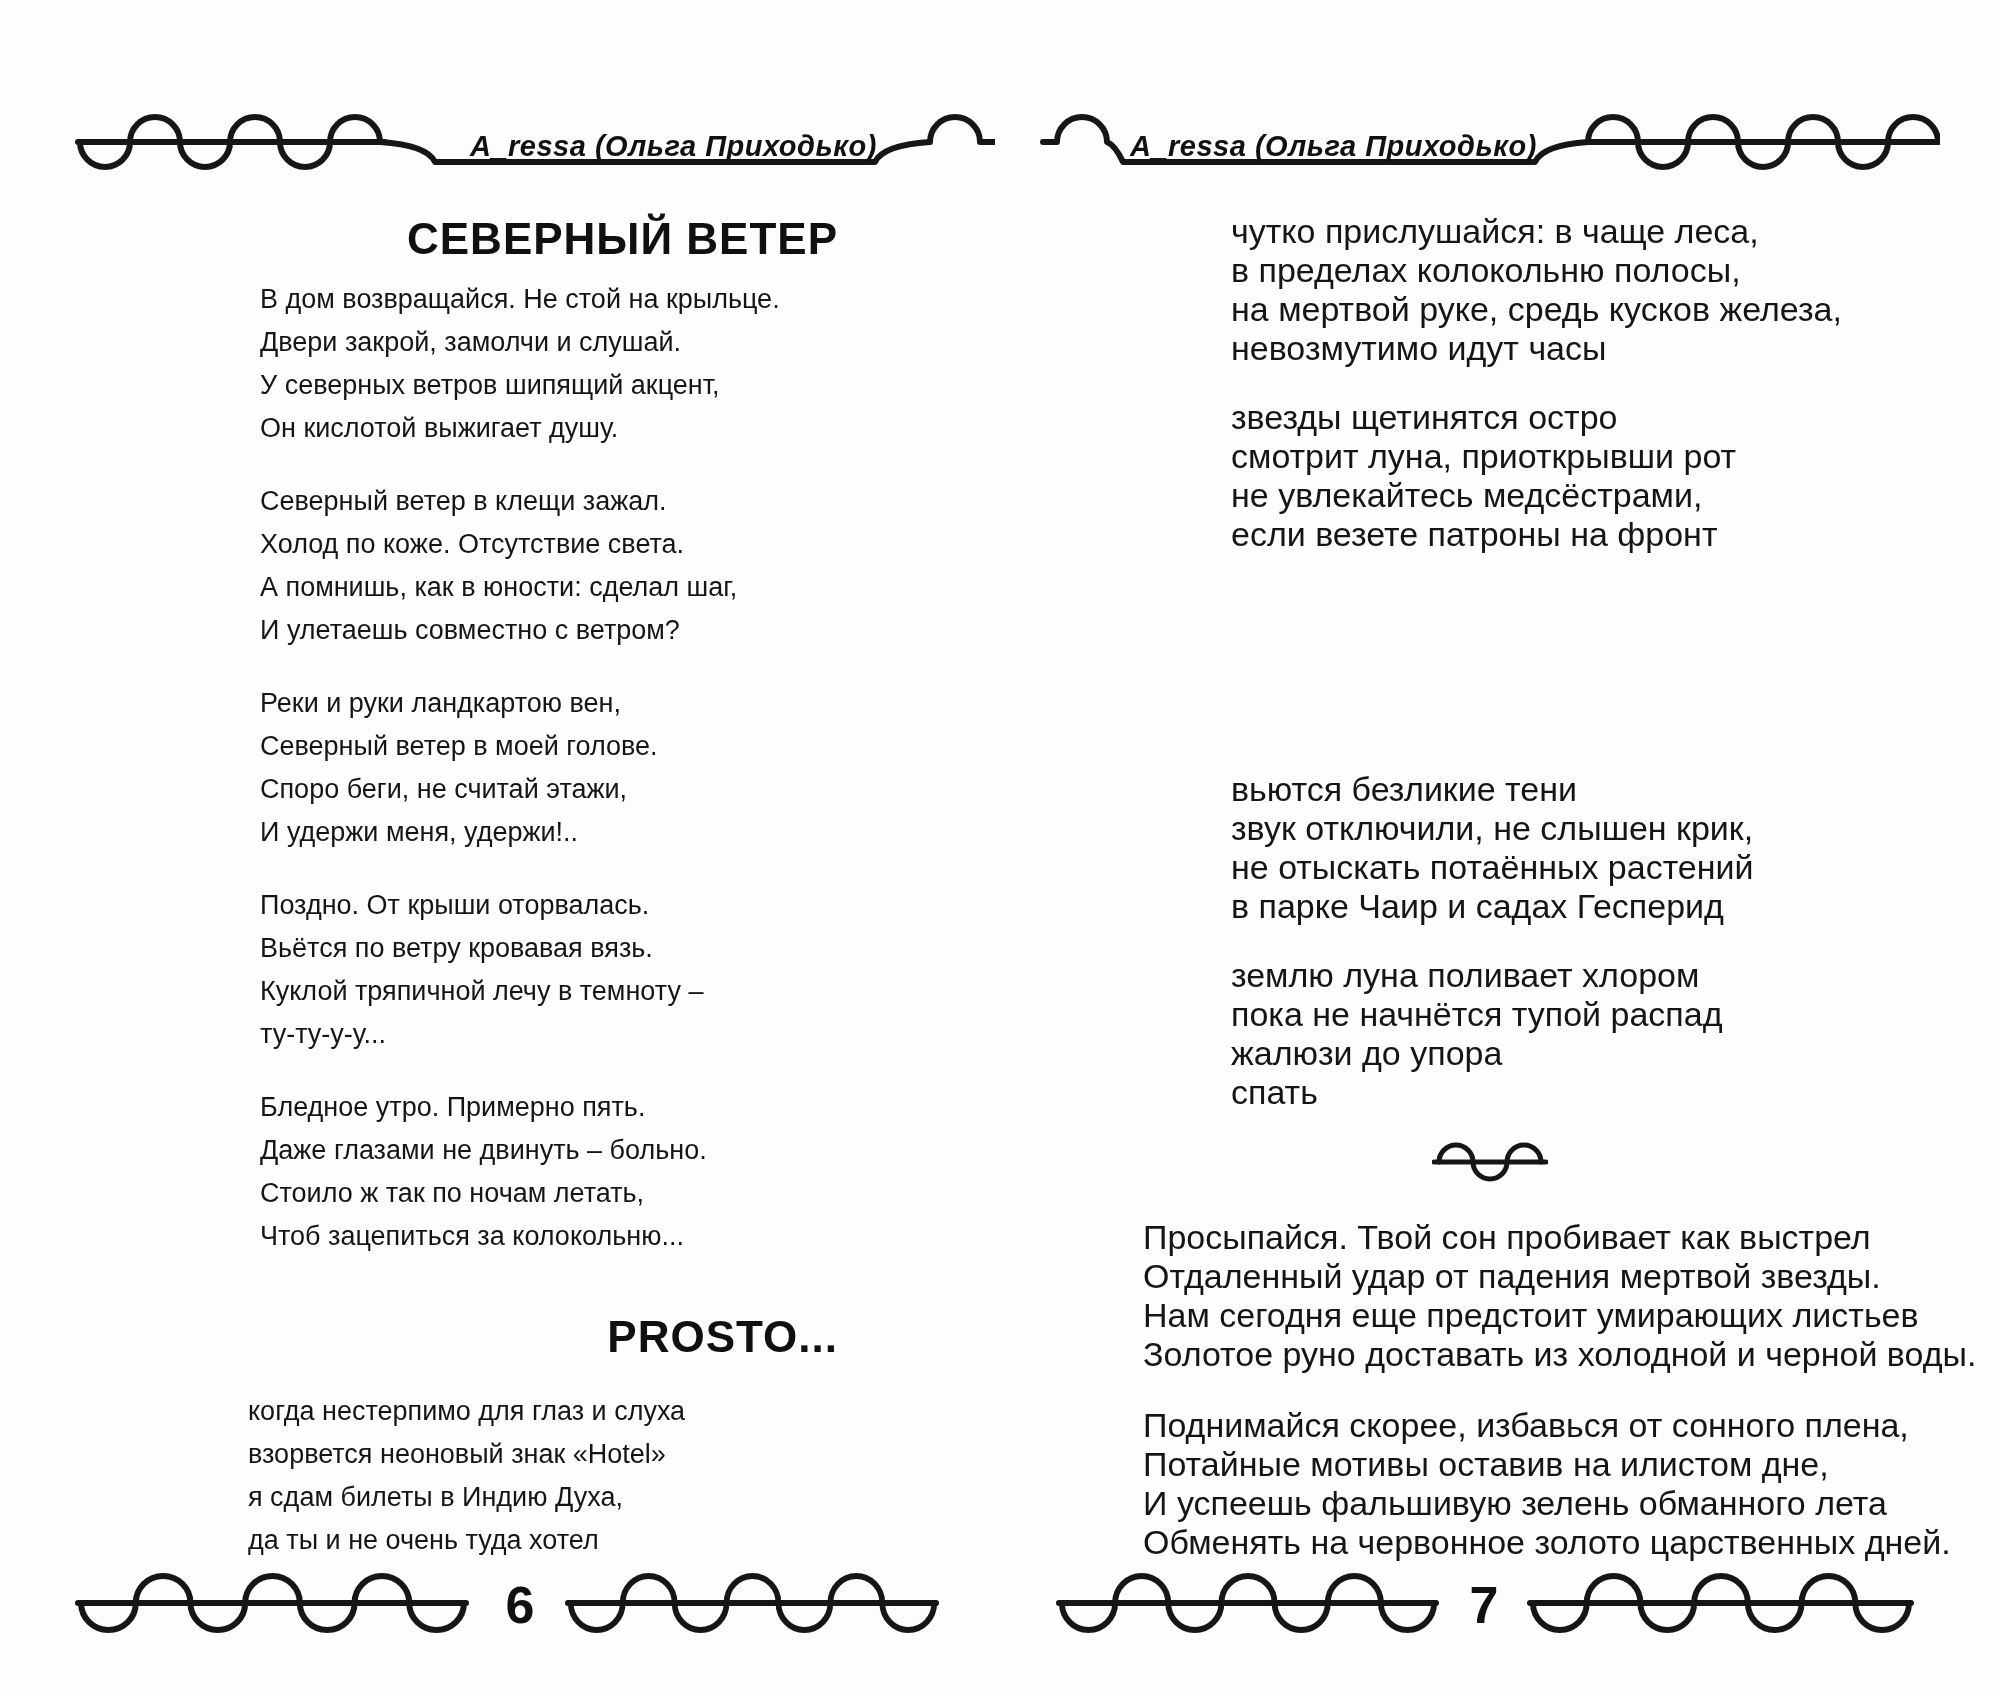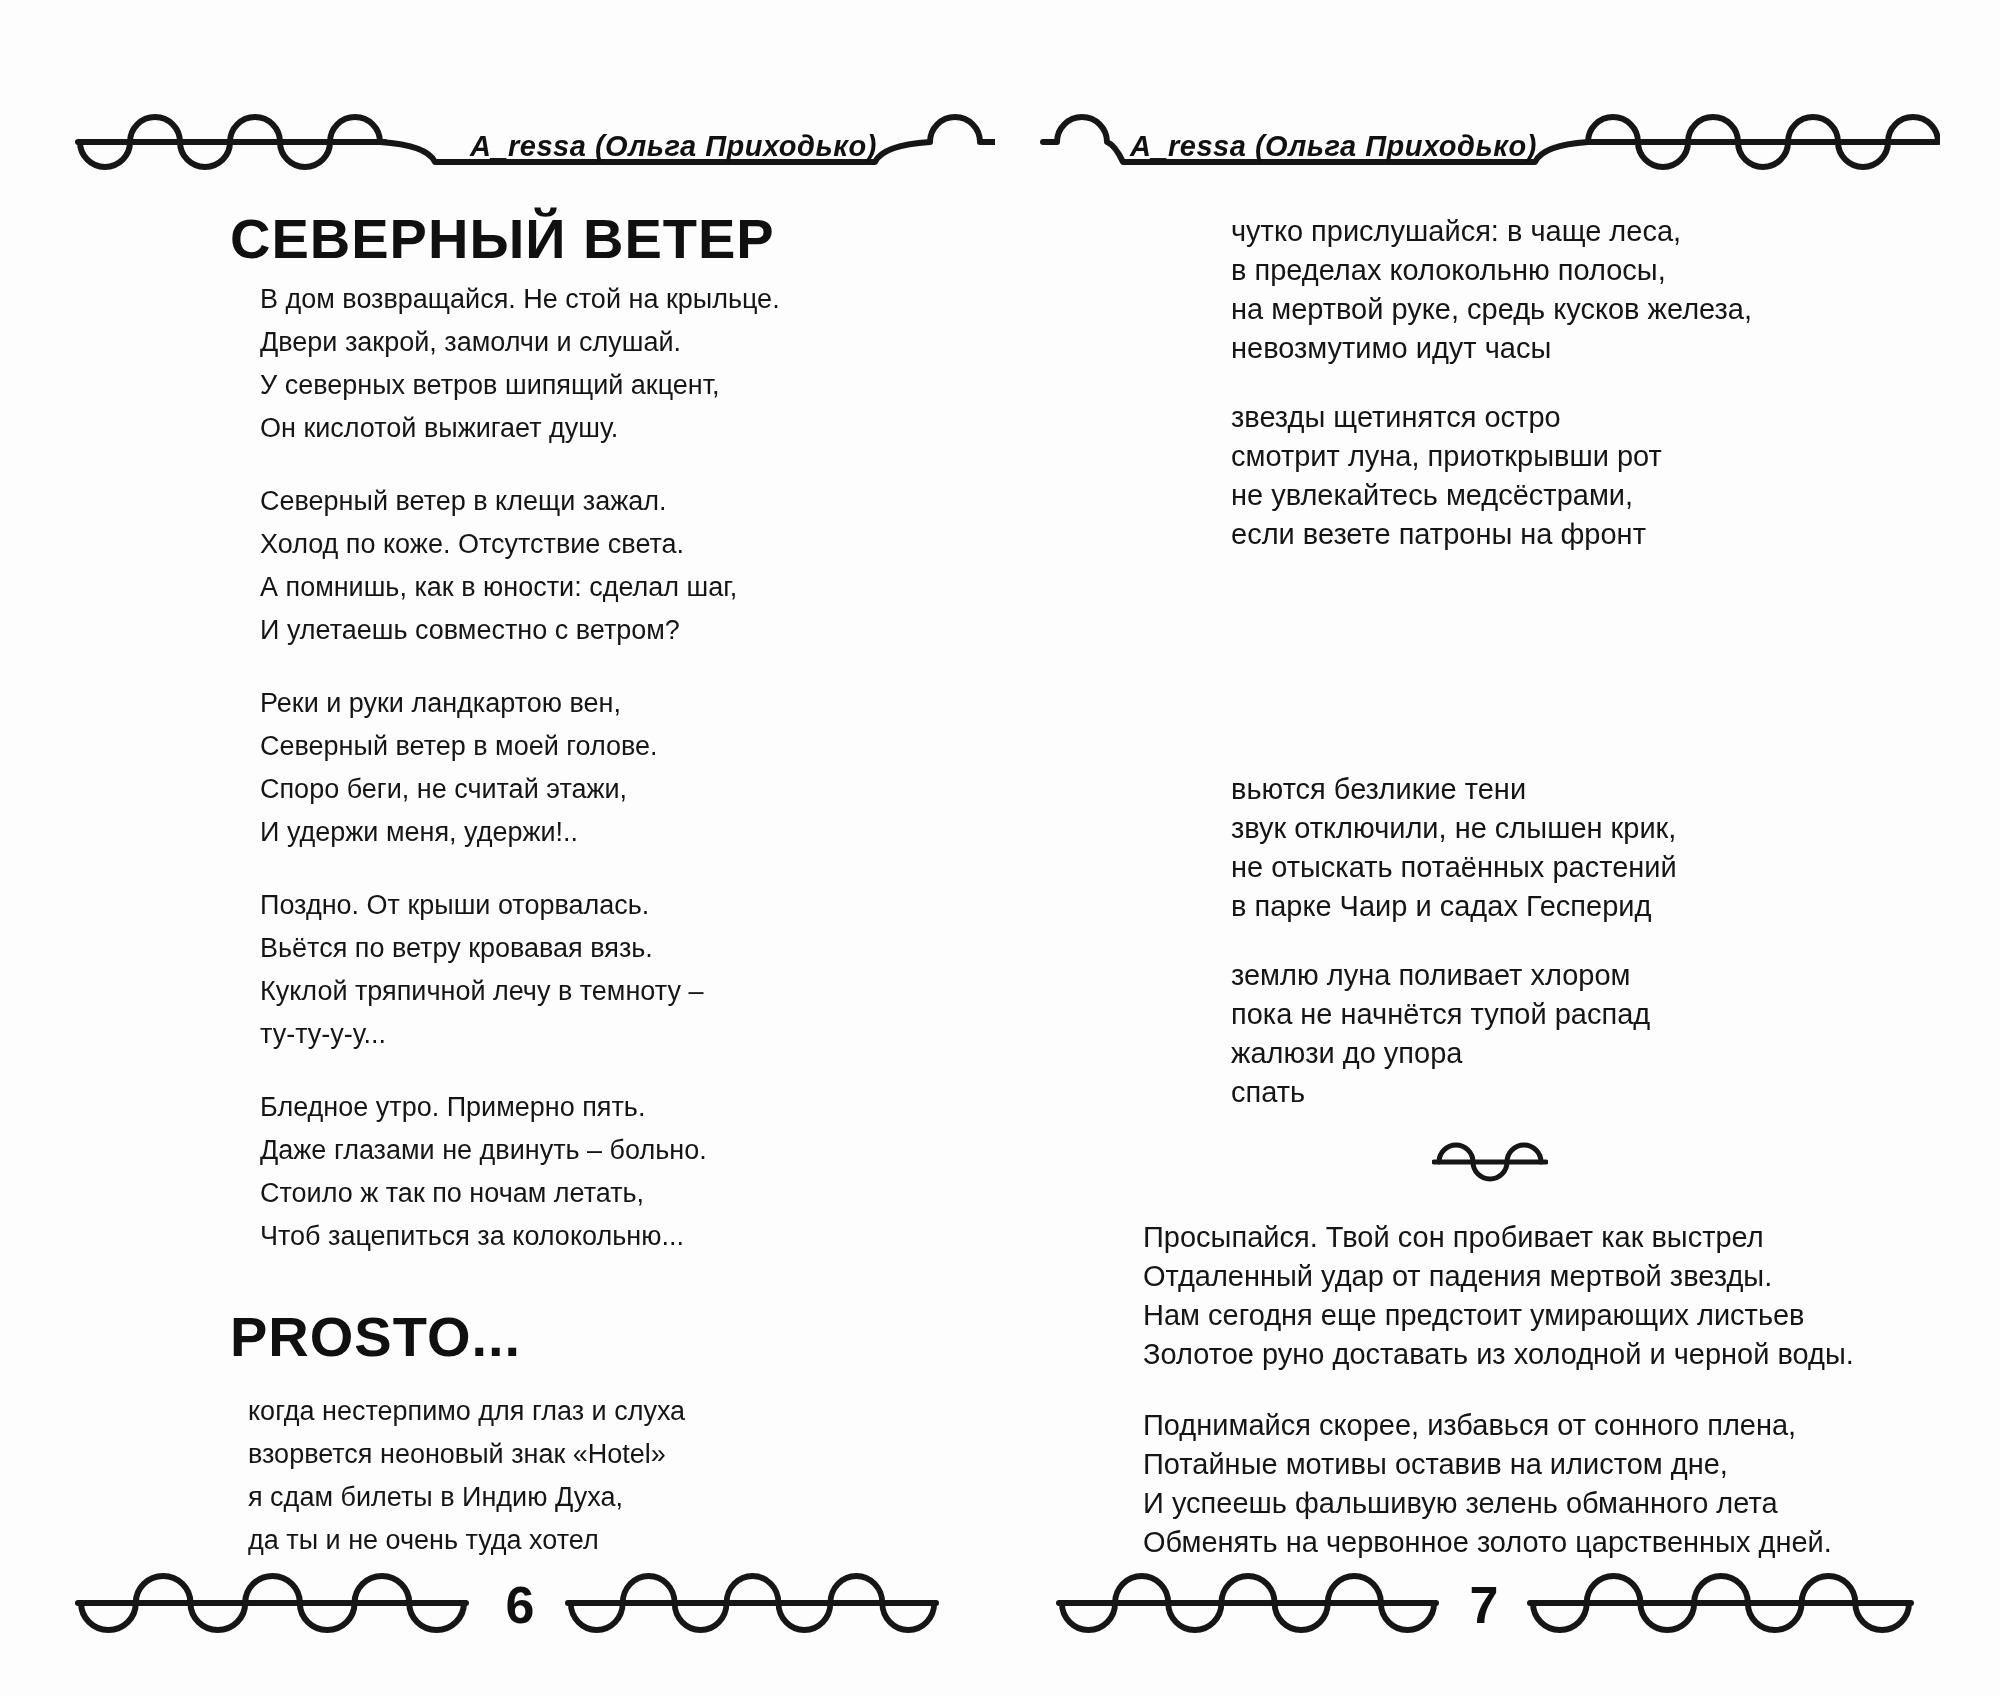--- a/index.html
+++ b/index.html
@@ -12,27 +12,27 @@
   .page-l{left:0;width:1000px;}
   .page-r{left:1000px;width:1000px;}
   .hdr-svg,.ftr-svg,.orn-svg{position:absolute;display:block;}
   .wave{fill:none;stroke:#161616;stroke-width:6;stroke-linecap:round;stroke-linejoin:round;}
   .wave-thin{fill:none;stroke:#161616;stroke-width:5;stroke-linecap:round;}
   .hdr-text{
     position:absolute;font-weight:bold;font-style:italic;font-size:29px;
     letter-spacing:0.5px;white-space:nowrap;text-align:center;color:#111;
   }
   .poem-title{
-    position:absolute;margin:8px;font-size:56px;font-weight:bold;letter-spacing:1px;
-    width:600px;text-align:left;white-space:nowrap;color:#101010;
+    position:absolute;margin:16px;font-size:44px;font-weight:bold;letter-spacing:1px;
+    width:600px;text-align:right;white-space:nowrap;color:#101010;
   }
   .stanza{position:absolute;white-space:nowrap;}
   .stanza p{margin:0;padding:0;}
   .page-l .stanza{font-size:27px;line-height:43px;}
-  .page-r .stanza{font-size:29px;line-height:39px;}
+  .page-r .stanza{font-size:34px;line-height:39px;}
   .pagenum{
     position:absolute;width:100px;text-align:center;
     font-size:52px;font-weight:bold;color:#101010;
   }
 </style>
 </head>
 <body>
 
 <section class="page page-l">
 

